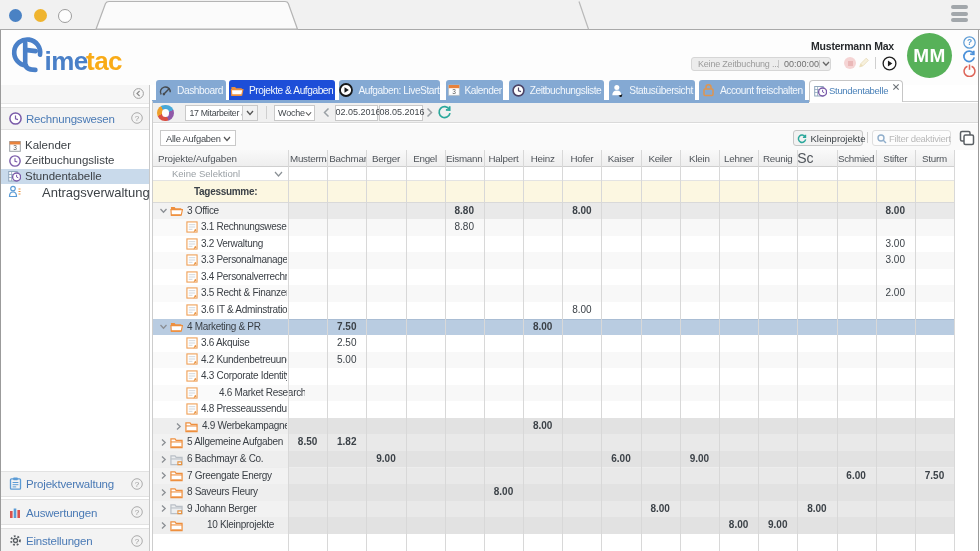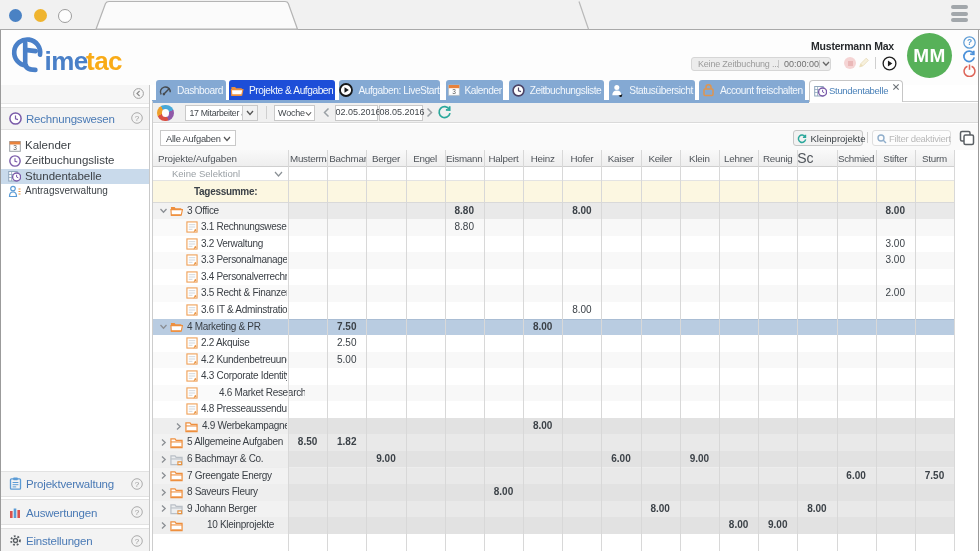--- a/index.html
+++ b/index.html
@@ -107,21 +107,21 @@
     <path d="M0.7 4.5 h8.5 M0.7 7.5 h8.5 M3.6 1.5 v9.5" stroke="#8fa6bc" stroke-width="0.8"></path>
     <circle cx="8.6" cy="7" r="4" fill="#fff" stroke="#7a5ba9" stroke-width="1.4"></circle>
     <path d="M8.6 4.8 L8.6 7 L10.3 7.8" fill="none" stroke="#7a5ba9" stroke-width="1"></path>
   </svg>
 <div class="abs" style="left:25px;top:169.7px;font-size:11.5px;color:#3d4247;">Stundentabelle</div>
 <svg class="abs" style="left:8px;top:185px" width="13" height="13" viewBox="0 0 13 13">
     <circle cx="5" cy="3.6" r="2.3" fill="none" stroke="#5b9bd5" stroke-width="1.2"></circle>
     <path d="M1.5 11.5 Q1.5 7 5 7 Q8.5 7 8.5 11.5 Z" fill="none" stroke="#5b9bd5" stroke-width="1.2"></path>
     <path d="M10.5 4 h2 M10.5 6.5 h2 M10.5 9 h2" stroke="#e8913d" stroke-width="1.2"></path>
   </svg>
-<div class="abs" style="left:25px;top:185px;font-size:10px;color:#3d4247;">Antragsverwaltung</div>
+<div class="abs" style="left:42px;top:185px;font-size:13px;color:#3d4247;">Antragsverwaltung</div>
 
 <div class="abs" style="left:1px;top:470.6px;width:148px;height:26px;background:#f3f3f3;border-top:1px solid #e2e2e2;border-bottom:1px solid #e2e2e2;box-sizing:border-box;"></div>
 <svg class="abs" style="left:9px;top:477px" width="13" height="13" viewBox="0 0 13 13">
     <rect x="1.5" y="1.8" width="10" height="10.4" rx="1" fill="none" stroke="#5b9bd5" stroke-width="1.3"></rect>
     <rect x="4.2" y="0.6" width="4.6" height="2.6" rx="0.6" fill="#5b9bd5"></rect>
     <path d="M3.6 5.5 h5.8 M3.6 7.7 h5.8 M3.6 9.9 h3.6" stroke="#5b9bd5" stroke-width="1"></path>
   </svg>
 <div class="abs" style="left:26px;top:478px;font-size:11.5px;letter-spacing:-0.2px;color:#4a7ab5;">Projektverwaltung</div>
 <svg class="abs" style="left:131px;top:477.6px" width="12" height="12" viewBox="0 0 12 12">
     <circle cx="6" cy="6" r="5.3" fill="none" stroke="#ababab" stroke-width="1"></circle>
@@ -368,21 +368,21 @@
 <div style="position:absolute;left:187px;top:318.6px;width:100px;height:16.55px;line-height:16.55px;font-size:10px;letter-spacing:-0.3px;color:#3a3f45;white-space:nowrap;overflow:hidden;">4 Marketing &amp; PR</div>
 <div style="position:absolute;left:327.2px;top:318.6px;width:39.18px;height:16.55px;line-height:16.55px;font-size:10px;font-weight:bold;color:#3c4248;text-align:center;">7.50</div>
 <div style="position:absolute;left:523.1px;top:318.6px;width:39.18px;height:16.55px;line-height:16.55px;font-size:10px;font-weight:bold;color:#3c4248;text-align:center;">8.00</div>
 <div style="position:absolute;left:152px;top:335.1px;width:802px;height:16.55px;background:#ffffff;border-bottom:1px solid #ededed;"></div>
 <div style="position:absolute;left:152px;top:335.1px;width:136px;height:16.55px;background:#ffffff;border-bottom:1px solid #ededed;overflow:hidden;"></div>
 <svg style="position:absolute;left:186px;top:336.875px" width="12" height="12" viewBox="0 0 13 13">
 <rect x="1" y="1" width="11" height="11" fill="#fff" stroke="#efa159" stroke-width="1.2"></rect>
 <path d="M3 4 h7 M3 6.5 h7 M3 9 h4" stroke="#cdd2d8" stroke-width="1"></path>
 <path d="M8 12.5 l1.8-4 1.8 1.5 z" fill="#e8913d"></path>
 </svg>
-<div style="position:absolute;left:201px;top:335.1px;width:86px;height:16.55px;line-height:16.55px;font-size:10px;letter-spacing:-0.3px;color:#3a3f45;white-space:nowrap;overflow:hidden;">2.2 Akquise</div>
+<div style="position:absolute;left:201px;top:335.1px;width:86px;height:16.55px;line-height:16.55px;font-size:10px;letter-spacing:-0.3px;color:#3a3f45;white-space:nowrap;overflow:hidden;">3.6 Akquise</div>
 <div style="position:absolute;left:327.2px;top:335.1px;width:39.18px;height:16.55px;line-height:16.55px;font-size:10px;font-weight:normal;color:#3c4248;text-align:center;">2.50</div>
 <div style="position:absolute;left:152px;top:351.6px;width:802px;height:16.55px;background:#f8f8f8;border-bottom:1px solid #ededed;"></div>
 <div style="position:absolute;left:152px;top:351.6px;width:136px;height:16.55px;background:#fafafa;border-bottom:1px solid #ededed;overflow:hidden;"></div>
 <svg style="position:absolute;left:186px;top:353.42499999999995px" width="12" height="12" viewBox="0 0 13 13">
 <rect x="1" y="1" width="11" height="11" fill="#fff" stroke="#efa159" stroke-width="1.2"></rect>
 <path d="M3 4 h7 M3 6.5 h7 M3 9 h4" stroke="#cdd2d8" stroke-width="1"></path>
 <path d="M8 12.5 l1.8-4 1.8 1.5 z" fill="#e8913d"></path>
 </svg>
 <div style="position:absolute;left:201px;top:351.6px;width:86px;height:16.55px;line-height:16.55px;font-size:10px;letter-spacing:-0.3px;color:#3a3f45;white-space:nowrap;overflow:hidden;">4.2 Kundenbetreuung</div>
 <div style="position:absolute;left:327.2px;top:351.6px;width:39.18px;height:16.55px;line-height:16.55px;font-size:10px;font-weight:normal;color:#3c4248;text-align:center;">5.00</div>

